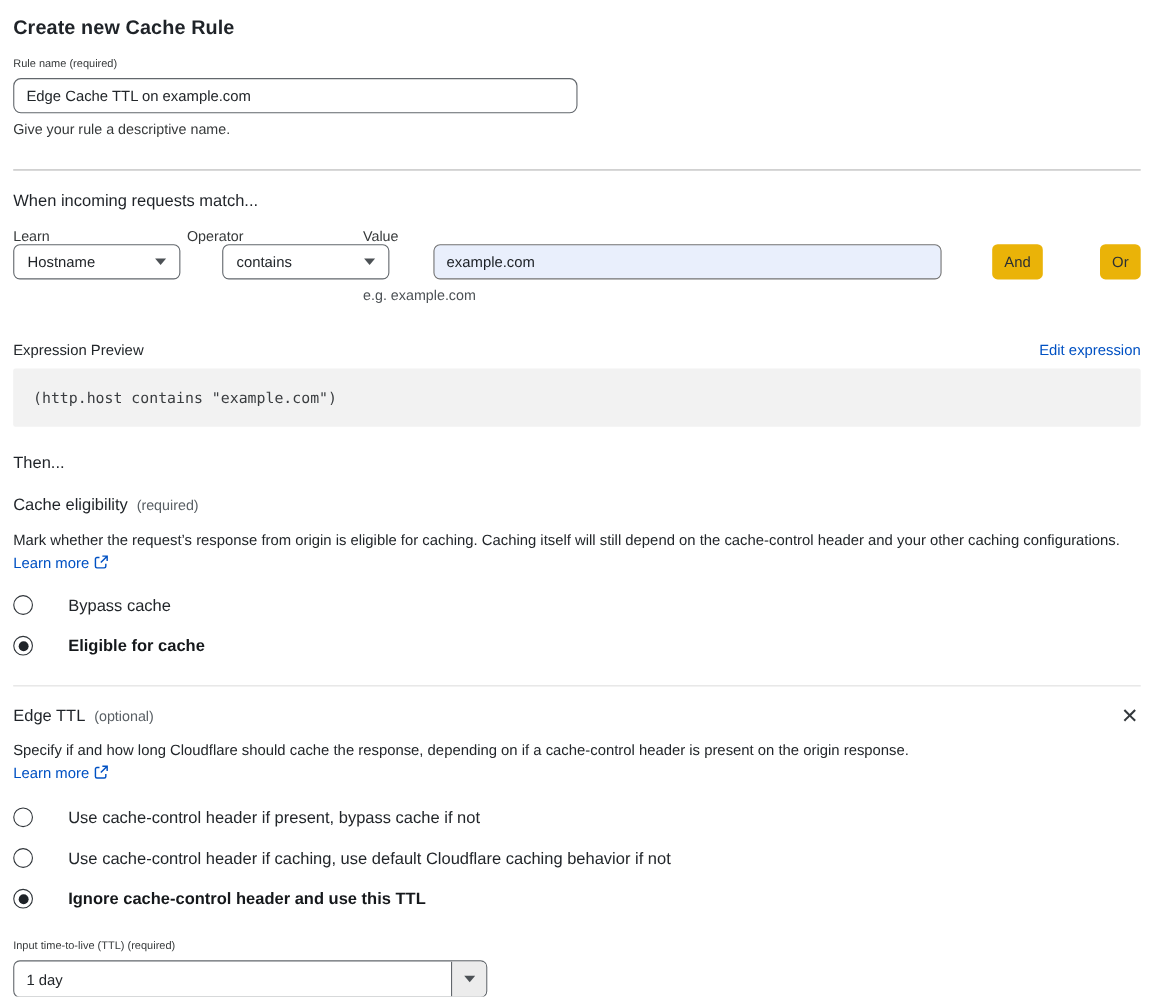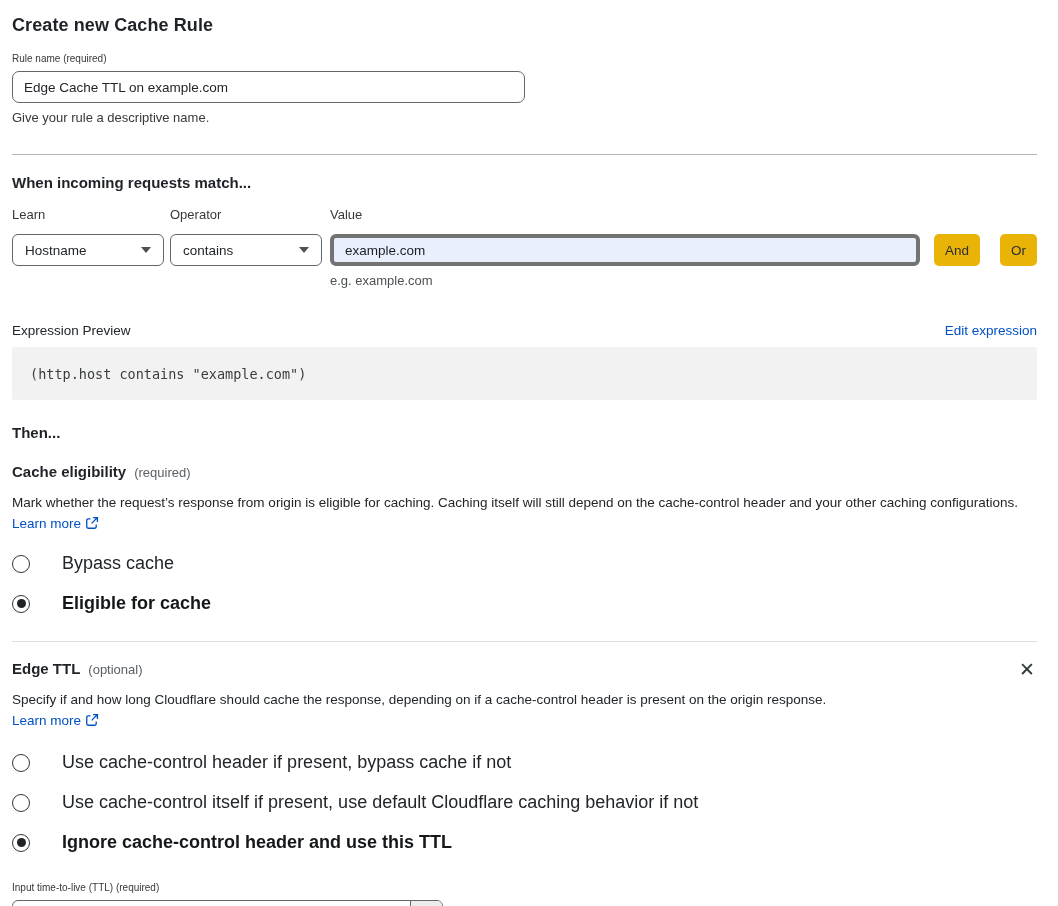--- a/index.html
+++ b/index.html
@@ -43,37 +43,38 @@
     color: #36393a;
   }
   .divider {
     border: none;
     border-top: 1px solid #b4b4b4;
     margin-top: 29px;
   }
   .divider.light { border-top-color: #dedede; margin-top: 27px; }
   .section-heading {
     font-size: 15px;
-    font-weight: 700;
+    font-weight: 400;
     color: #1f2328;
   }
   .match-heading { margin-top: 19px; }
   .cols-labels {
     display: flex;
     margin-top: 16px;
     font-size: 13px;
     color: #36393a;
   }
   .cols-labels .col1 { width: 158px; }
   .cols-labels .col2 { width: 160px; }
   .controls-row {
     display: flex;
     align-items: center;
-    margin-top: 12px;
-    height: 32px;
+    margin-top: 0;
+    height: 32px;
+    gap: 32px;
   }
   .select-box {
     width: 152px;
     height: 32px;
     border: 1px solid #62676c;
     border-radius: 6px;
     background: #fff;
     display: flex;
     align-items: center;
     justify-content: space-between;
@@ -86,21 +87,21 @@
   .select-box.operator-select { margin-right: 8px; }
   .caret {
     width: 0; height: 0;
     border-left: 5px solid transparent;
     border-right: 5px solid transparent;
     border-top: 6px solid #4c5155;
   }
   .value-input {
     flex: 1;
     height: 32px;
-    border: 4px solid #737373;
+    border: 1px solid #737373;
     border-radius: 6px;
     background: #e9effc;
     padding: 0 11px;
     font-size: 13.5px;
     font-family: "Liberation Sans", "DejaVu Sans", sans-serif;
     color: #1b1f24;
     margin-right: 14px;
     outline: none;
   }
   .gray-btn {
@@ -184,21 +185,21 @@
     cursor: pointer;
     background: #fff;
   }
   .radio-circle .dot { display: none; }
   .radio-row.checked .radio-circle .dot {
     display: block;
     width: 9px; height: 9px;
     background: #1f2328;
     border-radius: 50%;
   }
-  .radio-label { font-size: 18px; color: #22262a; margin-left: 19px; cursor: pointer; }
+  .radio-label { font-size: 15px; color: #22262a; margin-left: 19px; cursor: pointer; }
   .radio-row.checked .radio-label { font-weight: 700; color: #15181b; }
   .edge-heading-row {
     display: flex;
     justify-content: space-between;
     align-items: flex-start;
     margin-top: 18px;
   }
   .close-x {
     font-size: 19px;
     color: #33383c;
@@ -328,21 +329,21 @@
       <path d="M9.2 1.8h5v5M13.9 2.1L7.6 8.4" fill="none" stroke="#0051c3" stroke-width="1.5"></path>
     </svg></p>
 
 <div class="radios-block edge">
   <div class="radio-row">
     <span class="radio-circle"></span>
     <span class="radio-label">Use cache-control header if present, bypass cache if not</span>
   </div>
   <div class="radio-row">
     <span class="radio-circle"></span>
-    <span class="radio-label">Use cache-control itself if present, use default Cloudflare caching behavior if not</span>
+    <span class="radio-label">Use cache-control header if caching, use default Cloudflare caching behavior if not</span>
   </div>
   <div class="radio-row checked">
     <span class="radio-circle">
         <span class="dot"></span>
       </span>
     <span class="radio-label">Ignore cache-control header and use this TTL</span>
   </div>
 </div>
 
 <label class="field-label ttl-label">Input time-to-live (TTL) (required)</label>

